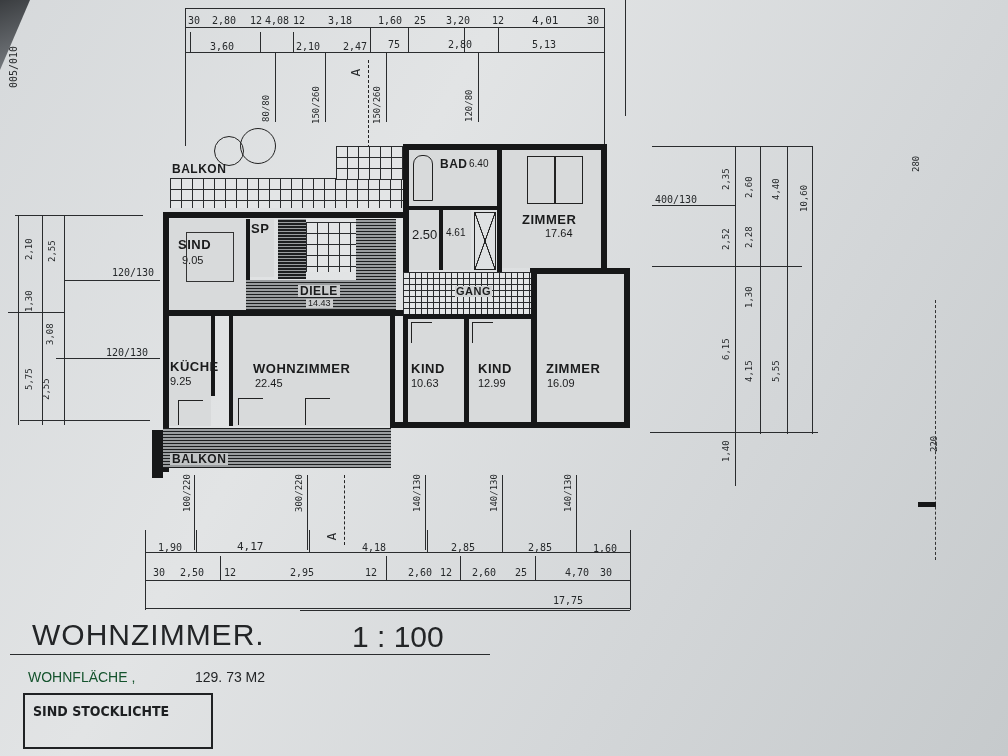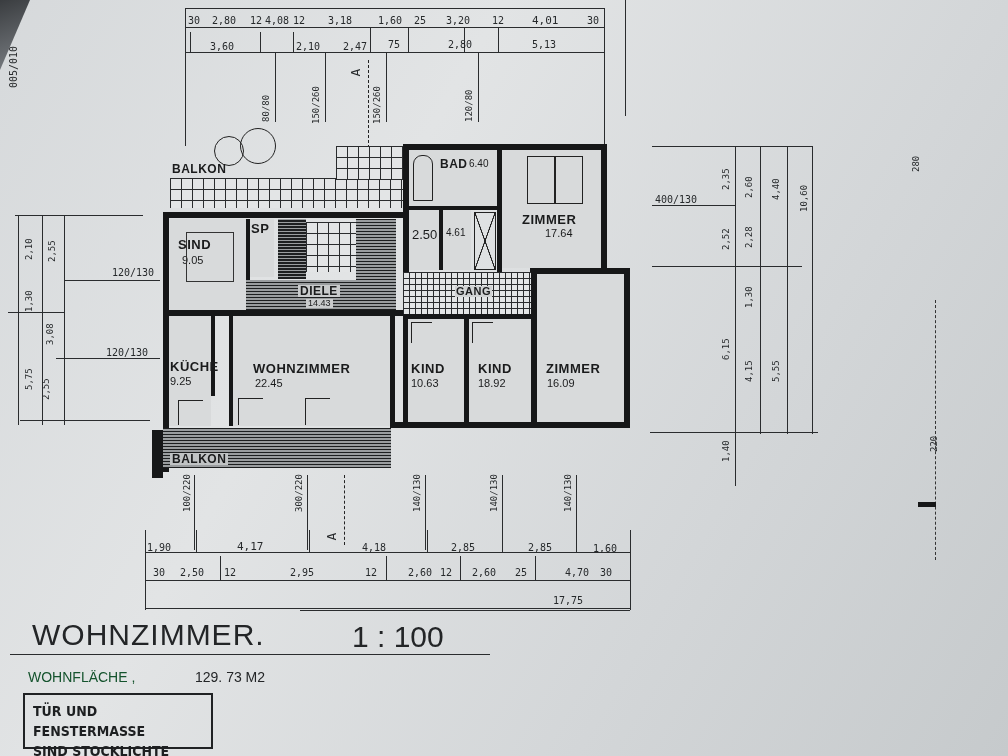--- a/index.html
+++ b/index.html
@@ -148,21 +148,21 @@
   <div class="wall" style="left:390px;top:316px;width:5px;height:112px;"></div>
 
   <div class="room" style="left:408px;top:319px;width:56px;height:103px;"></div>
   <div class="wall" style="left:403px;top:319px;width:5px;height:106px;"></div>
   <span class="rlabel" style="left:411px;top:362px;">KIND</span>
   <span class="rarea" style="left:411px;top:378px;">10.63</span>
   <div class="wall" style="left:464px;top:314px;width:5px;height:110px;"></div>
 
   <div class="room" style="left:469px;top:319px;width:62px;height:103px;"></div>
   <span class="rlabel" style="left:478px;top:362px;">KIND</span>
-  <span class="rarea" style="left:478px;top:378px;">18.92</span>
+  <span class="rarea" style="left:478px;top:378px;">12.99</span>
   <div class="wall" style="left:531px;top:272px;width:6px;height:152px;"></div>
 
   <div class="room" style="left:537px;top:274px;width:87px;height:148px;"></div>
   <span class="rlabel" style="left:546px;top:362px;">ZIMMER</span>
   <span class="rarea" style="left:547px;top:378px;">16.09</span>
 
   <div class="door" style="left:178px;top:400px;width:24px;height:24px;"></div>
   <div class="door" style="left:238px;top:398px;width:24px;height:26px;"></div>
   <div class="door" style="left:305px;top:398px;width:24px;height:26px;"></div>
   <div class="door" style="left:411px;top:322px;width:20px;height:20px;"></div>
@@ -239,21 +239,21 @@
   <div class="line" style="left:630px;top:530px;width:1px;height:80px;"></div>
   <div class="line" style="left:196px;top:530px;width:1px;height:22px;"></div>
   <div class="line" style="left:309px;top:530px;width:1px;height:22px;"></div>
   <div class="line" style="left:427px;top:530px;width:1px;height:22px;"></div>
   <div class="line" style="left:502px;top:530px;width:1px;height:22px;"></div>
   <div class="line" style="left:576px;top:530px;width:1px;height:22px;"></div>
   <div class="line" style="left:220px;top:556px;width:1px;height:24px;"></div>
   <div class="line" style="left:386px;top:556px;width:1px;height:24px;"></div>
   <div class="line" style="left:460px;top:556px;width:1px;height:24px;"></div>
   <div class="line" style="left:535px;top:556px;width:1px;height:24px;"></div>
-  <span class="dim" style="left:147px;top:543px">1,90</span>
+  <span class="dim" style="left:158px;top:543px">1,90</span>
   <span class="dim" style="left:237px;top:541px;font-size:11px">4,17</span>
   <span class="dim" style="left:362px;top:543px">4,18</span>
   <span class="dim" style="left:451px;top:543px">2,85</span>
   <span class="dim" style="left:528px;top:543px">2,85</span>
   <span class="dim" style="left:593px;top:544px">1,60</span>
   <span class="dim" style="left:153px;top:568px">30</span>
   <span class="dim" style="left:180px;top:568px">2,50</span>
   <span class="dim" style="left:224px;top:568px">12</span>
   <span class="dim" style="left:290px;top:568px">2,95</span>
   <span class="dim" style="left:365px;top:568px">12</span>
@@ -266,15 +266,14 @@
   <span class="dim" style="left:553px;top:596px">17,75</span>
 </div>
 
 <div class="line" style="left:10px;top:654px;width:480px;height:1px;"></div>
 <div class="line" style="left:300px;top:610px;width:330px;height:1px;"></div>
 <div class="title">WOHNZIMMER.</div>
 <div class="scale">1 : 100</div>
 <div class="wf">WOHNFLÄCHE ,</div>
 <div class="wfval">129. 73  M2</div>
 <div class="stamp">
-  <div>TÜR UND FENSTERMASSE</div>
   <div>SIND STOCKLICHTE</div>
 </div>
 
 </body></html>

